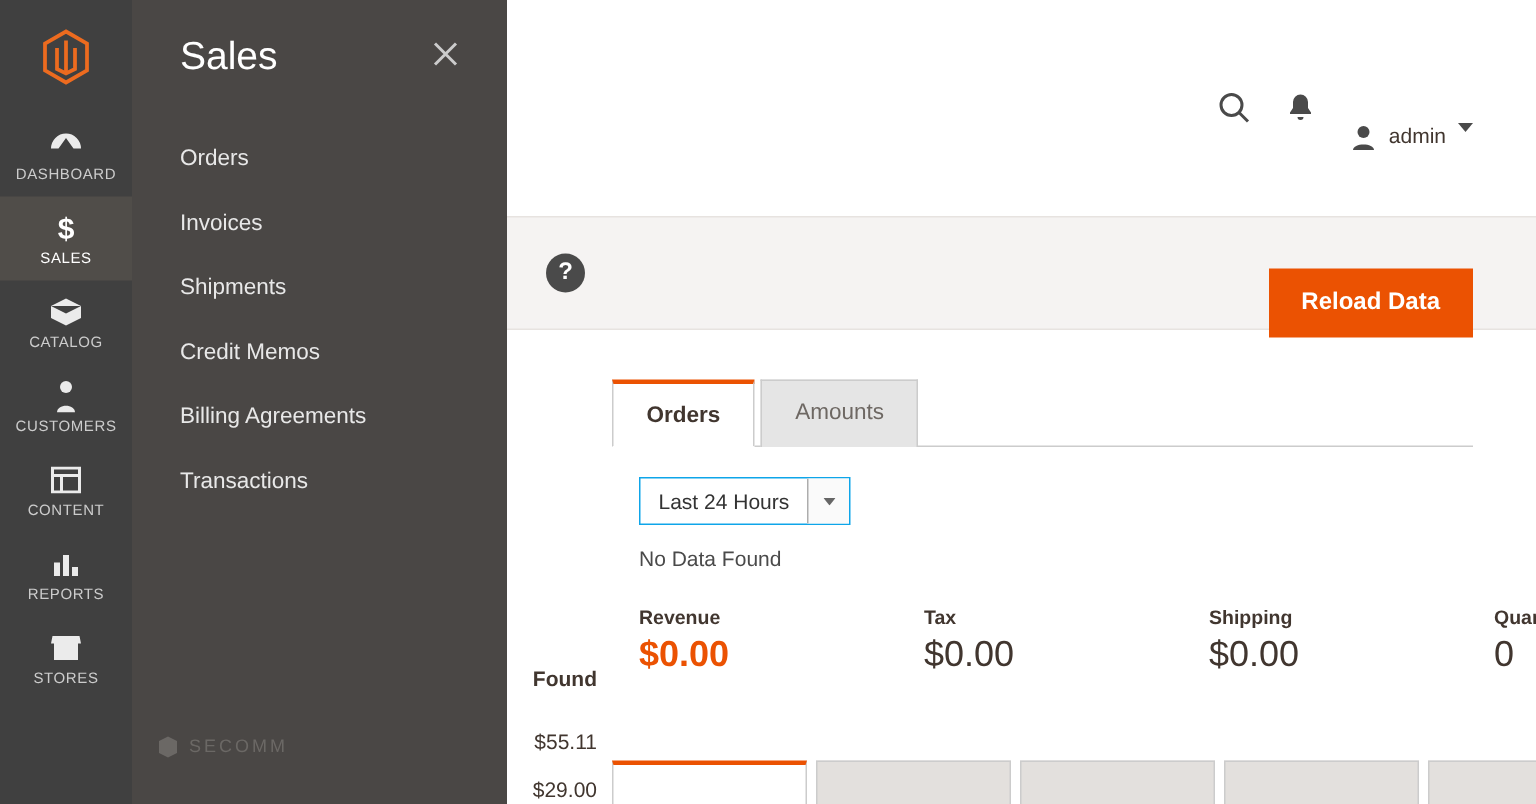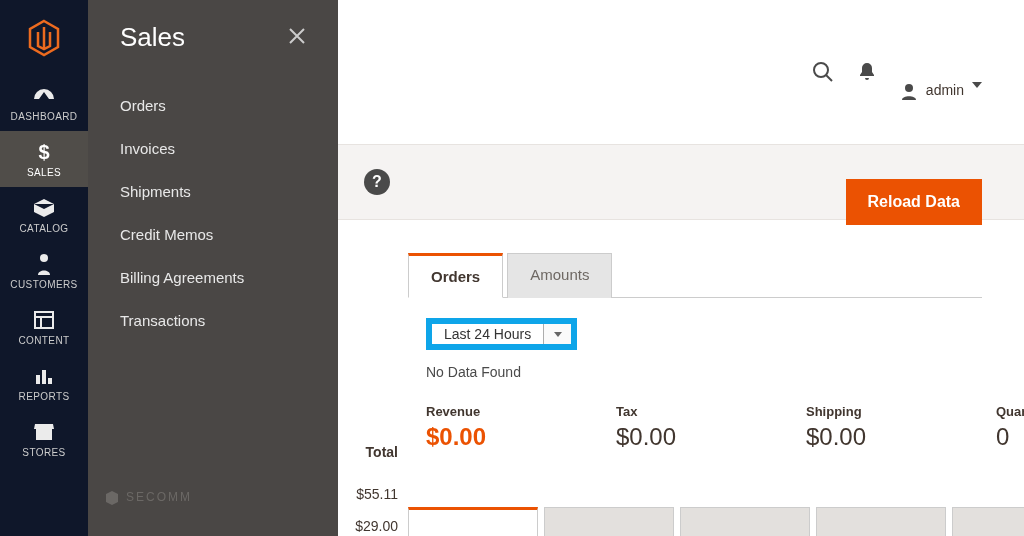--- a/index.html
+++ b/index.html
@@ -1,19 +1,19 @@
 <!DOCTYPE html>
 <html><head>
 <meta charset="utf-8">
 <style>
   * { box-sizing: border-box; margin: 0; padding: 0; font-family: 'Helvetica Neue', Arial, sans-serif; }
   body { width: 1024px; height: 536px; overflow: hidden; background: #fff; position: relative; }
 
   
-  .nav-rail { position: absolute; left: 0; top: 0; width: 88px; height: 536px; background: #0f172a; display: flex; flex-direction: column; align-items: center; }
+  .nav-rail { position: absolute; left: 0; top: 0; width: 88px; height: 536px; background: #404040; display: flex; flex-direction: column; align-items: center; }
   .logo-cell { width: 88px; height: 75px; display: flex; align-items: center; justify-content: center; }
   .nav-item { width: 88px; display: flex; flex-direction: column; align-items: center; justify-content: center; padding: 10px 0 9px; cursor: pointer; color: #aaa; }
   .nav-item.active { background: #504d49; color: #fff; }
   .nav-item .icon { height: 22px; display: flex; align-items: center; justify-content: center; margin-bottom: 4px; color: #ebebeb; }
   .nav-item .label { font-size: 10px; letter-spacing: 0.4px; color: #ccc; }
   .nav-item.active .label { color: #fff; }
 
   
   .flyout { position: absolute; left: 88px; top: 0; width: 250px; height: 536px; background: #4a4745; color: #fff; padding: 0 32px; }
   .flyout-header { display: flex; align-items: center; justify-content: space-between; height: 75px; }
@@ -34,21 +34,21 @@
   .help-btn { width: 26px; height: 26px; border-radius: 50%; background: #4a4a4a; color: #fff; display: flex; align-items: center; justify-content: center; font-size: 16px; font-weight: bold; border:none; cursor:pointer;}
   .reload-btn { background: #eb5202; color: #fff; border: none; padding: 14px 22px; font-size: 16px; font-weight: 600; cursor: pointer; margin-top: 40px; }
 
   .dash-body { position: absolute; left: 0; right: 0; top: 220px; bottom: 0; padding: 32px 42px 0 0; }
 
   .tabs { display: flex; border-bottom: 1px solid #ccc; margin-left: 70px; }
   .tab { padding: 12px 22px; font-size: 15px; color: #6e6863; background: #e5e5e5; border: 1px solid #ccc; border-bottom: none; margin-right: 4px; cursor: pointer; position: relative; top: 1px;}
   .tab.active { background: #fff; color: #41362f; font-weight: 600; border-top: 3px solid #eb5202; border-bottom: 1px solid #fff; }
 
   .range-row { margin: 20px 0 14px 88px; display: flex; }
-  .range-select { display: flex; border: 6px solid #0ea5e9; height: 32px; }
+  .range-select { display: flex; border: 1px solid #0ea5e9; height: 32px; }
   .range-select .val { padding: 0 12px; display: flex; align-items: center; font-size: 14px; color: #333; }
   .range-select .caret { width: 28px; border-left: 1px solid #adadad; display: flex; align-items: center; justify-content: center; background: #fafafa; cursor:pointer;}
 
   .nodata { margin: 0 0 24px 88px; font-size: 14px; color: #4a4a4a; }
 
   .metrics { display: flex; margin-left: 88px; gap: 80px; }
   .metric { min-width: 110px; }
   .metric .lab { font-size: 13px; font-weight: 700; color: #41362f; margin-bottom: 4px; }
   .metric .val { font-size: 24px; color: #41362f; }
   .metric .val.accent { color: #eb5202; font-weight: 600; }
@@ -187,21 +187,21 @@
   </div>
 
   <div class="action-bar">
     <button class="help-btn">?</button>
     <button class="reload-btn">Reload Data</button>
   </div>
 
   <div class="dash-body">
 
     <div class="side-col">
-      <div class="th">Total</div>
+      <div class="th">Found</div>
       <div class="td">$55.11</div>
       <div class="td">$29.00</div>
     </div>
 
     <div class="tabs">
       <div class="tab active">Orders</div>
       <div class="tab">Amounts</div>
     </div>
 
     <div class="range-row">

